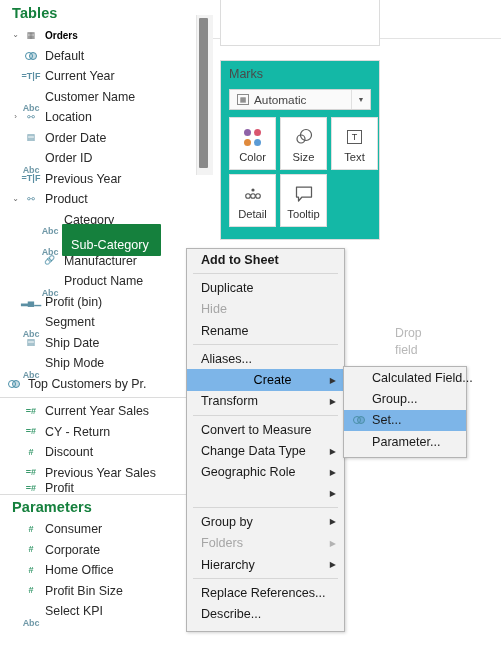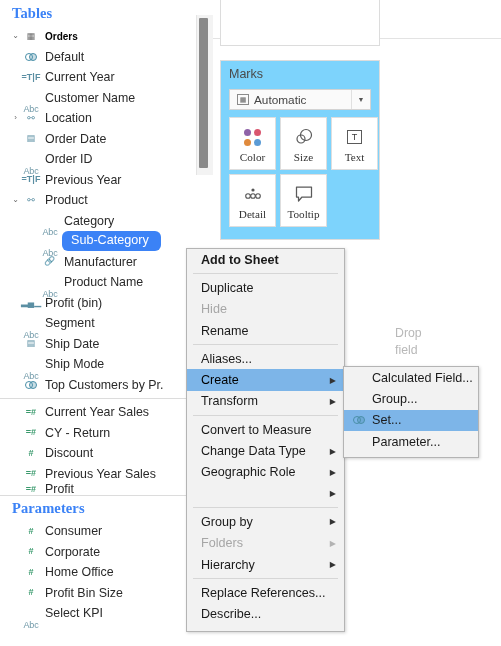--- a/index.html
+++ b/index.html
@@ -11,63 +11,63 @@
     overflow: hidden;
   }
   #root { position: relative; width: 501px; height: 646px; background:#fff; }
 
   
   #data-pane {
     position: absolute; left:0; top:0; width: 196px; height: 646px;
     background:#fff; overflow:hidden;
   }
   .pane-header {
-    font-size: 14.5px; font-weight: bold; color:#3b82f6;
-    padding: 5px 0 4px 12px; letter-spacing:0.1px;font-family:Liberation Serif, serif;
+    font-size: 14.5px; font-weight: bold; color:#15803d;
+    padding: 5px 0 4px 12px; letter-spacing:0.1px;
   }
   .field-row {
     display:flex; align-items:center; height:20.5px;
     padding-left: 10px; font-size:12.3px; color:#333; white-space:nowrap;
   }
   .field-row .twisty {
     width:11px; flex:0 0 11px; font-size:8px; color:#6a6a6a;
     text-align:center; line-height:1;
   }
   .field-row .ficon {
     width:20px; flex:0 0 20px; text-align:center;
     font-size:9px; line-height:1; display:flex;
     align-items:center; justify-content:center;
   }
   .field-row .flabel { padding-left:4px; color:#2a2a2a; font-size:12.4px; }
   .field-row.bold .flabel { font-weight:bold; font-size:10px; color:#000; }
   .indent1 { padding-left: 10px; }
 
   
-  .ic-abc { color:#7099a8; font-size:7px; font-weight:normal; letter-spacing:-0.2px;margin-top:24px;}
+  .ic-abc { color:#7099a8; font-size:7px; font-weight:bold; letter-spacing:-0.2px;margin-top:24px;}
   .ic-cal { color:#5b8fa3; font-size:11px; }
   .ic-num { color:#3a9a6d; font-size:13px; font-weight:bold; line-height:1;}
   .ic-numcalc { color:#3a9a6d; font-size:12px; font-weight:bold; line-height:1;}
   .ic-str-calc { color:#5b8fa3; font-size:8px; font-weight:bold; }
   .ic-bin { color:#5b8fa3; font-size:11px; }
   .ic-link { color:#5b8fa3; font-size:11px; }
   .ic-tbl { color:#6b6b6b; font-size:11px; }
 
   .venn { width:13px; height:10px; position:relative; }
   .venn i {
     position:absolute; width:8px; height:8px; border-radius:50%;
     border:1.3px solid #4a8fa8; top:1px;
   }
   .venn i.a { left:0px; }
   .venn i.b { left:4px; background: rgba(74,143,168,0.30); }
 
   .hierglyph { color:#5b8fa3; font-size:11px; line-height:1; }
 
   .sel-pill {
-    background:#3b82f6; color:#fff; border-radius:6px;
-    padding:1px 12px 2px 9px; font-size:12.6px; line-height:17px;
+    background:#15803d; color:#fff; border-radius:1px;
+    padding:13px 12px 2px 9px; font-size:12.6px; line-height:17px;
     display:inline-block; margin-left:2px;
   }
   .divider { height:1px; background:#dcdcdc; margin:3px 0 3px 0; }
   .clip-row { height:10px; overflow:hidden; }
 
   
   #pane-scroll-track {
     position:absolute; left:196px; top:15px; width:17px; height:160px;
     background:#f3f3f3; border-left:1px solid #e4e4e4;
   }
@@ -84,21 +84,21 @@
   #vgrid { position:absolute; left:184px; top:0; width:2px; height:646px; background:#e9e9e9; }
   #hgrid { position:absolute; left:213px; top:38px; width:288px; height:1px; background:#e3e3e3; }
 
   
   #card-top {
     position:absolute; left:220px; top:-40px; width:160px; height:86px;
     background:#fff; border:1px solid #dcdcdc;
   }
   #marks-card {
     position:absolute; left:220px; top:60px; width:160px; height:180px;
-    background:#7dd3fc; border:1px solid #dcdcdc;
+    background:#14b8a6; border:1px solid #dcdcdc;
   }
   #marks-title {
     font-size:12.5px; color:#4a4a4a; padding:6px 0 0 8px;
   }
   #marks-select {
     margin:8px 8px 0 8px; height:21px; border:1px solid #d3d3d3;
     background:#fafafa; display:flex; align-items:center;
     font-size:11.8px; color:#444; position:relative;
   }
   #marks-select .msq {
@@ -109,21 +109,21 @@
     position:absolute; right:0; top:0; width:19px; height:19px;
     border-left:1px solid #e0e0e0; display:flex; align-items:center; justify-content:center;
     font-size:7px; color:#555;
   }
   .shelf-grid { display:flex; flex-wrap:wrap; gap:4px; padding:7px 0 0 8px; }
   .shelf-btn {
     width:47px; height:53px; border:1px solid #dedede; background:#fff;
     display:flex; flex-direction:column; align-items:center; justify-content:center;
   }
   .shelf-btn .sb-icon { height:26px; display:flex; align-items:center; justify-content:center; }
-  .shelf-btn .sb-label { font-size:11.2px; color:#333; margin-top:1px;font-family:Liberation Serif, serif; }
+  .shelf-btn .sb-label { font-size:11.2px; color:#333; margin-top:1px; }
 
   .colordots { display:grid; grid-template-columns:7px 7px; gap:3px; }
   .colordots span { width:7px; height:7px; border-radius:50%; }
   .textglyph {
     width:15px;height:14px;border:1.2px solid #5a5a5a;font-size:9px;
     display:flex;align-items:center;justify-content:center;color:#3a3a3a;
   }
 
   
   #drop-field {
@@ -137,30 +137,30 @@
     background:#f2f2f2; border:1px solid #b4b4b4;
     box-shadow: 1px 1px 3px rgba(0,0,0,0.18);
   }
   .menu-item {
     height:21.3px; display:flex; align-items:center;
     padding-left:14px; font-size:12.6px; color:#1a1a1a; position:relative;
     white-space:nowrap;
   }
   .menu-item.bold { font-weight:bold; }
   .menu-item.disabled { color:#a6a6a6; }
-  .menu-item.hl { background:#7db5e8; color:#000; }
+  .menu-item.hl { background:#7db5e8; color:#000;justify-content:center; }
   .menu-item .arrow {
     position:absolute; right:8px; font-size:8px; color:#333;
   }
   .menu-item.disabled .arrow { color:#b3b3b3; }
   .menu-sep { height:1px; background:#d6d6d6; margin:3px 6px 3px 6px; }
 
   
   #submenu {
-    position:absolute; left:343px; top:366px; width:136px; height:92px;
+    position:absolute; left:343px; top:366px; width:124px; height:92px;
     background:#f2f2f2; border:1px solid #b4b4b4;
     box-shadow: 1px 1px 3px rgba(0,0,0,0.18);
   }
   .sub-item {
     height:21.3px; display:flex; align-items:center; font-size:12.6px;
     color:#1a1a1a; padding-left:4px; white-space:nowrap;
   }
   .sub-item.hl { background:#7db5e8; }
   .sub-item .sicon { width:22px; flex:0 0 22px; display:flex; align-items:center; justify-content:center; }
   .sub-item .slabel { padding-left:2px; }
@@ -334,21 +334,21 @@
     <div class="field-row" style="padding-left:21px">
       <span class="ficon ic-cal">▤</span>
       <span class="flabel">Ship Date</span>
     </div>
 
     <div class="field-row" style="padding-left:21px">
       <span class="ficon ic-abc">Abc</span>
       <span class="flabel">Ship Mode</span>
     </div>
 
-    <div class="field-row" style="padding-left:21px">
+    <div class="field-row" style="padding-left:4px">
       <span class="ficon">
         <span class="venn">
             <i class="a"></i>
             <i class="b"></i>
           </span>
       </span>
       <span class="flabel">Top Customers by Pr.</span>
     </div>
 
     <div class="divider"></div>

